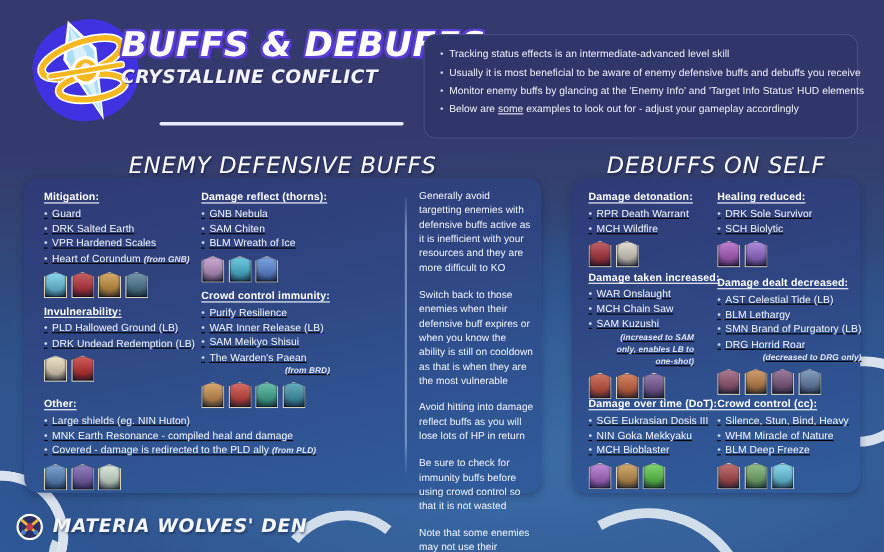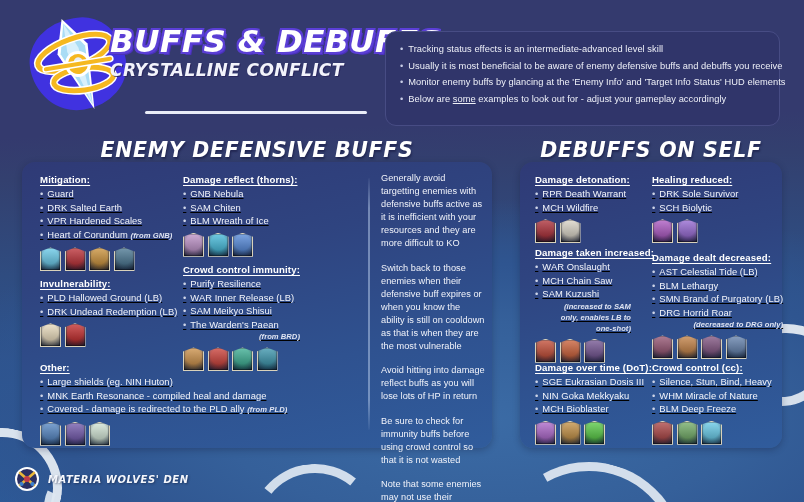--- a/index.html
+++ b/index.html
@@ -73,21 +73,21 @@
     font-size:9.3px; color:#eef0f8; line-height:16.6px;
     letter-spacing:.05px; white-space:nowrap;
   }
   #notes li::before { content:"•"; color:#c9cde6; margin-right:5px; }
   #notes u { text-decoration:underline; text-underline-offset:1px; }
 
   
   .banner {
     position:absolute;
     font-family:"DejaVu Sans", sans-serif;
-    font-size:20.5px; font-weight:700; font-style:italic; letter-spacing:.7px;
+    font-size:20.5px; font-weight:400; font-style:italic; letter-spacing:.7px;
     color:#fff; text-align:center; white-space:nowrap;
     text-shadow:1px 2px 2px rgba(20,22,60,.55);
   }
   #banner-left  { left:22px;  top:138px; width:470px; }
   #banner-right { left:520px; top:138px; width:262px; }
 
   
   .panel {
     position:absolute;
     background:linear-gradient(168deg,#2f3a76 0%,#2f4480 34%,#2f5290 68%,#305c9c 100%);
@@ -144,21 +144,21 @@
   #advice p {
     font-size:9.2px; color:#f1f3fa; line-height:13.1px;
     letter-spacing:.03px; margin-bottom:11px;
   }
 
   
   #footer { position:absolute; left:14px; bottom:10px; display:flex; align-items:center; gap:8px; }
   #footer-mark { width:26px; height:26px; position:relative; }
   #footer-text {
     font-family:"DejaVu Sans", sans-serif;
-    font-size:10px; font-weight:700; font-style:italic; letter-spacing:.6px;
+    font-size:17px; font-weight:700; font-style:italic; letter-spacing:.6px;
     color:#f4f6fb; text-shadow:1px 1px 2px rgba(20,30,60,.5);
     white-space:nowrap;
   }
 </style>
 </head>
 <body>
 
 <div id="canvas">
 
   <div class="wave w1"></div>

